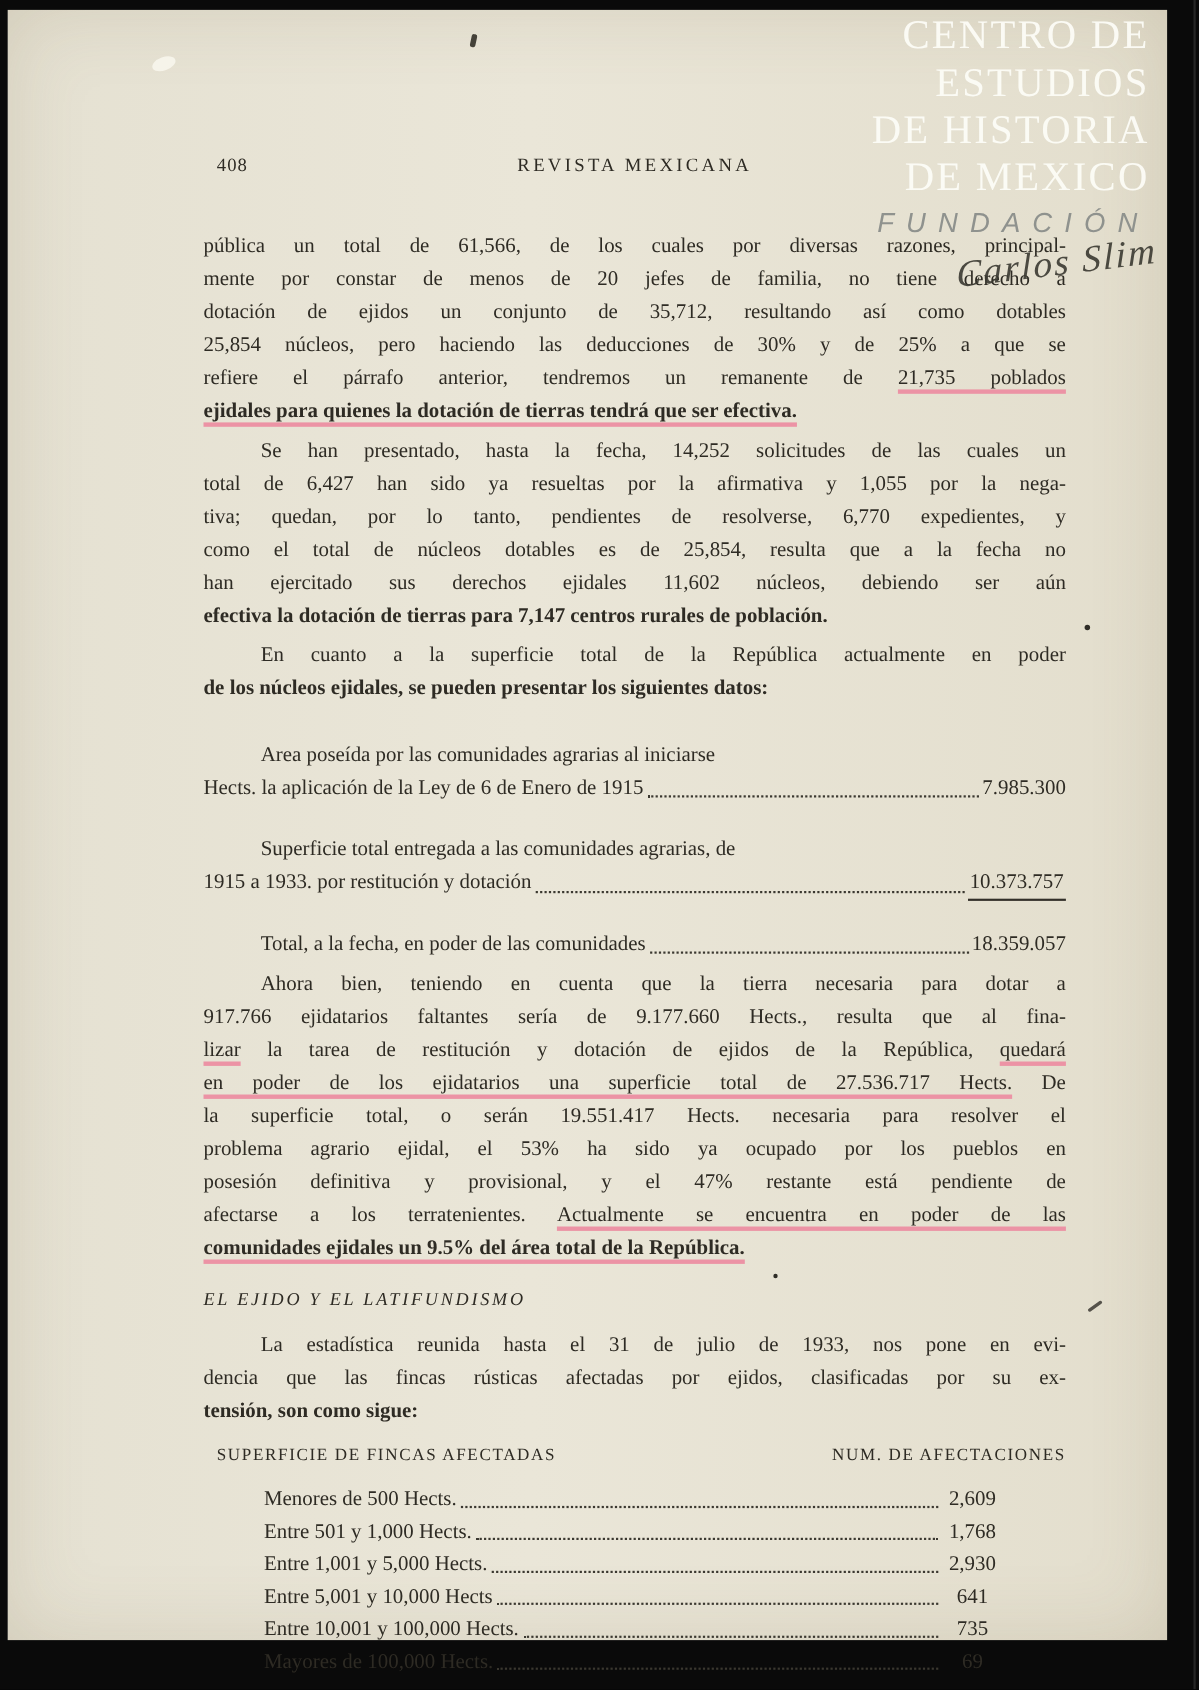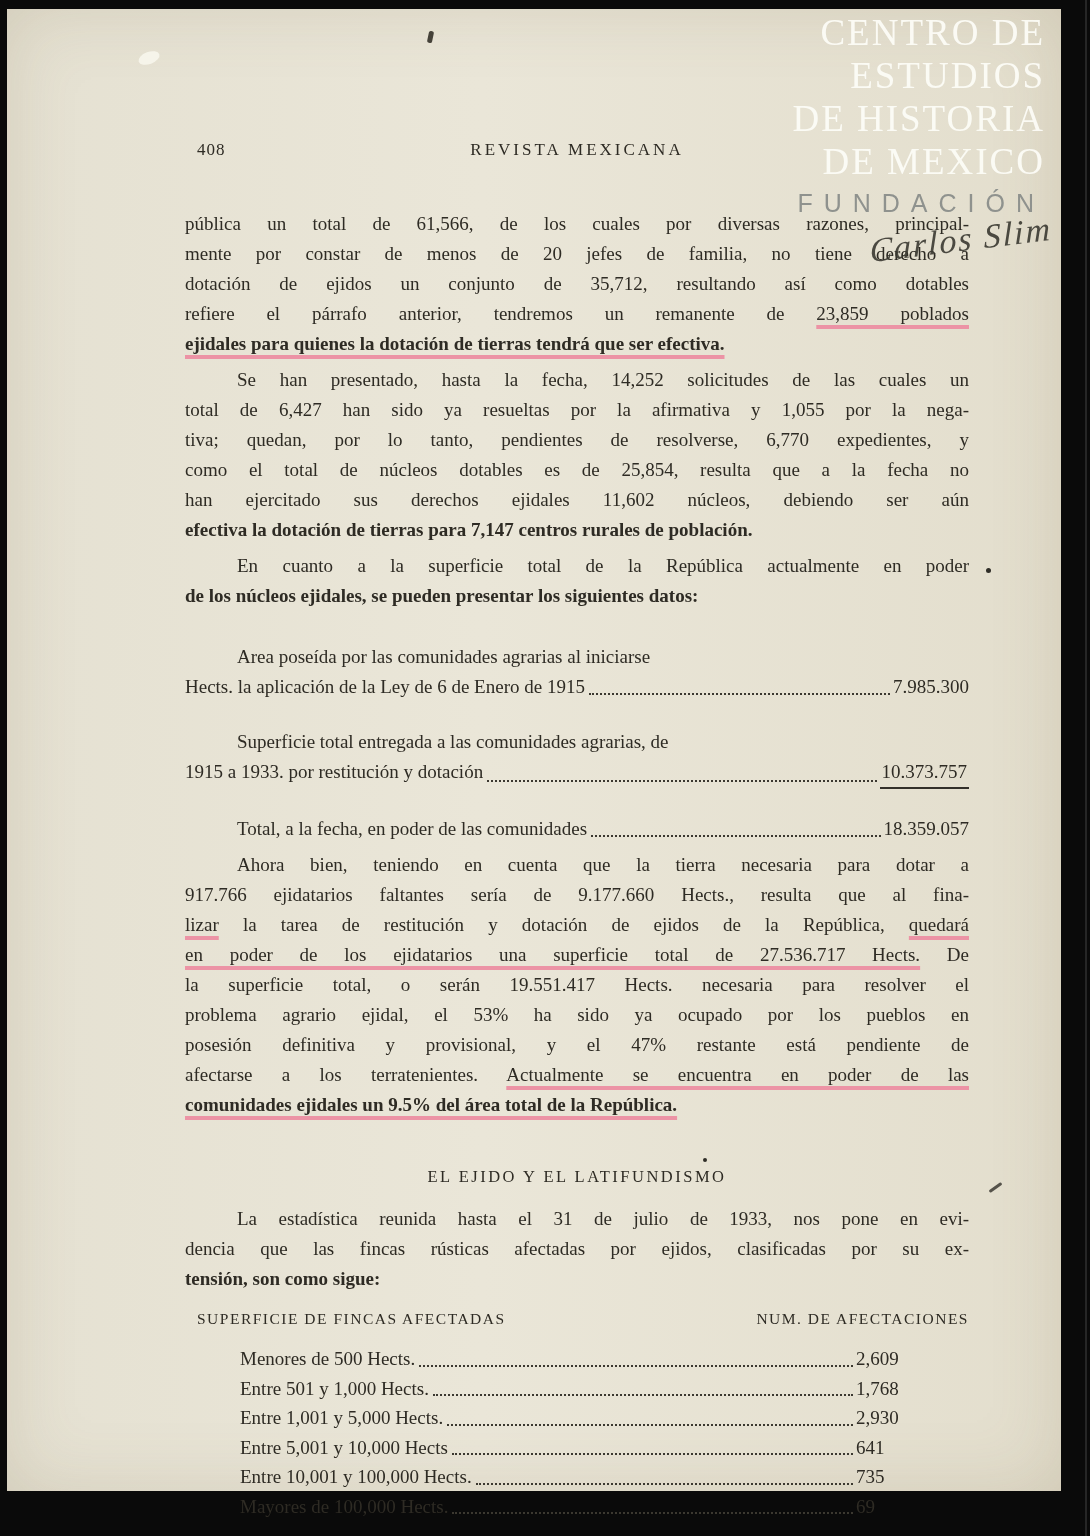--- a/index.html
+++ b/index.html
@@ -7,21 +7,21 @@
   .scan{position:relative;width:1090px;height:1536px;background:#0a0a0a;overflow:hidden;
         font-family:"Liberation Serif","DejaVu Serif",serif;color:var(--ink,#2e2b24);}
   .edge-line{position:absolute;right:3px;top:0;bottom:0;width:2px;background:#262626;}
   .paper{position:absolute;left:7px;top:9px;width:1054px;height:1482px;
          background:linear-gradient(90deg,#e5e1d2 0%,#eae6d8 45%,#e3decd 100%);
          box-shadow:inset 0 0 70px rgba(118,102,66,.17);}
   
   .watermark{position:absolute;top:2px;right:16px;text-align:right;z-index:3;}
   .wm-line{font-size:37px;line-height:43px;letter-spacing:2px;color:rgba(253,253,247,.92);}
   .wm-foundation{margin-top:6px;font-family:"Liberation Sans",sans-serif;font-size:25px;
-                 letter-spacing:11px;color:#8f928e;}
+                 letter-spacing:11px;color:#8f928e;font-style:italic;}
   .signature{position:absolute;left:862px;top:212px;z-index:4;font-style:italic;font-size:34px;
              letter-spacing:2px;color:rgba(58,56,49,.9);transform:rotate(-7deg) skewX(-6deg);white-space:nowrap;}
   
   .page-header{position:absolute;top:131px;left:178px;width:784px;font-size:17px;}
   .page-number{position:absolute;left:12px;top:0;letter-spacing:1px;}
   .running-title{display:block;text-align:center;letter-spacing:3px;}
   
   .text-column{position:absolute;left:178px;top:194px;width:784px;font-size:19px;line-height:30px;}
   .para{margin-top:6px;}
   .line{text-align:justify;text-align-last:justify;}
@@ -32,28 +32,28 @@
   
   .dlist{margin-top:6px;}
   .drow{display:flex;align-items:baseline;line-height:30px;}
   .drow.ind .dlab{padding-left:52px;margin-top:25px;}
   .dlab{white-space:nowrap;}
   .leader{flex:1 1 auto;min-width:18px;border-bottom:2.6px dotted #3b3830;align-self:flex-end;
           margin:0 3px 7px 4px;}
   .dval{white-space:nowrap;}
   .dval.vsum{border-bottom:2px solid #33302a;padding:0 2px;}
   
-  .sec-heading{margin-top:42px;margin-bottom:12px;text-align:center;font-size:16.5px;letter-spacing:2.5px;}
+  .sec-heading{margin-top:16px;margin-bottom:12px;font-size:16.5px;letter-spacing:2.5px;font-style:italic;}
   
   .aff-table{margin-top:10px;}
   .t-headers{display:flex;justify-content:space-between;font-size:15.5px;letter-spacing:1.5px;
              margin:10px 0 10px 12px;}
   .t-row{display:flex;align-items:baseline;margin:0 57px 0 55px;line-height:29.5px;}
   .t-lab{white-space:nowrap;}
-  .t-val{white-space:nowrap;min-width:56px;text-align:left;}
+  .t-val{white-space:nowrap;min-width:56px;text-align:center;}
   
   .mark{position:absolute;background:#2f2d27;border-radius:50%;z-index:5;}
   .m1{left:986px;top:568px;width:5px;height:5px;}
   .m2{left:988px;top:1186px;width:15px;height:3px;border-radius:2px;background:#55524a;transform:rotate(-35deg);}
   .m3{left:138px;top:52px;width:22px;height:12px;background:#f6f4ea;transform:rotate(-20deg);}
   .m4{left:428px;top:31px;width:5px;height:12px;border-radius:2px;background:#454239;transform:rotate(12deg);}
   .m5{left:703px;top:1158px;width:4px;height:4px;}
 </style>
 </head>
 <body>
@@ -76,21 +76,22 @@
     <div class="page-header">
       <span class="page-number">408</span>
       <span class="running-title">REVISTA MEXICANA</span>
     </div>
 
     <div class="text-column" id="body-col">
         <div class="para">
           <div class="line first"><span>pública un total de 61,566, de los cuales por diversas razones, principal-</span></div>
           <div class="line"><span>mente por constar de menos de 20 jefes de familia, no tiene derecho a</span></div>
           <div class="line"><span>dotación de ejidos un conjunto de 35,712, resultando así como dotables</span></div>
-          <div class="line"><span>refiere el párrafo anterior, tendremos un remanente de </span><span class="u-pink">23,859 poblados</span></div>
+          <div class="line"><span>25,854 núcleos, pero haciendo las deducciones de 30% y de 25% a que se</span></div>
+          <div class="line"><span>refiere el párrafo anterior, tendremos un remanente de </span><span class="u-pink">21,735 poblados</span></div>
           <div class="line last"><span class="u-pink">ejidales para quienes la dotación de tierras tendrá que ser efectiva.</span></div>
         </div>
         <div class="para ind">
           <div class="line first"><span>Se han presentado, hasta la fecha, 14,252 solicitudes de las cuales un</span></div>
           <div class="line"><span>total de 6,427 han sido ya resueltas por la afirmativa y 1,055 por la nega-</span></div>
           <div class="line"><span>tiva; quedan, por lo tanto, pendientes de resolverse, 6,770 expedientes, y</span></div>
           <div class="line"><span>como el total de núcleos dotables es de 25,854, resulta que a la fecha no</span></div>
           <div class="line"><span>han ejercitado sus derechos ejidales 11,602 núcleos, debiendo ser aún</span></div>
           <div class="line last"><span>efectiva la dotación de tierras para 7,147 centros rurales de población.</span></div>
         </div>

